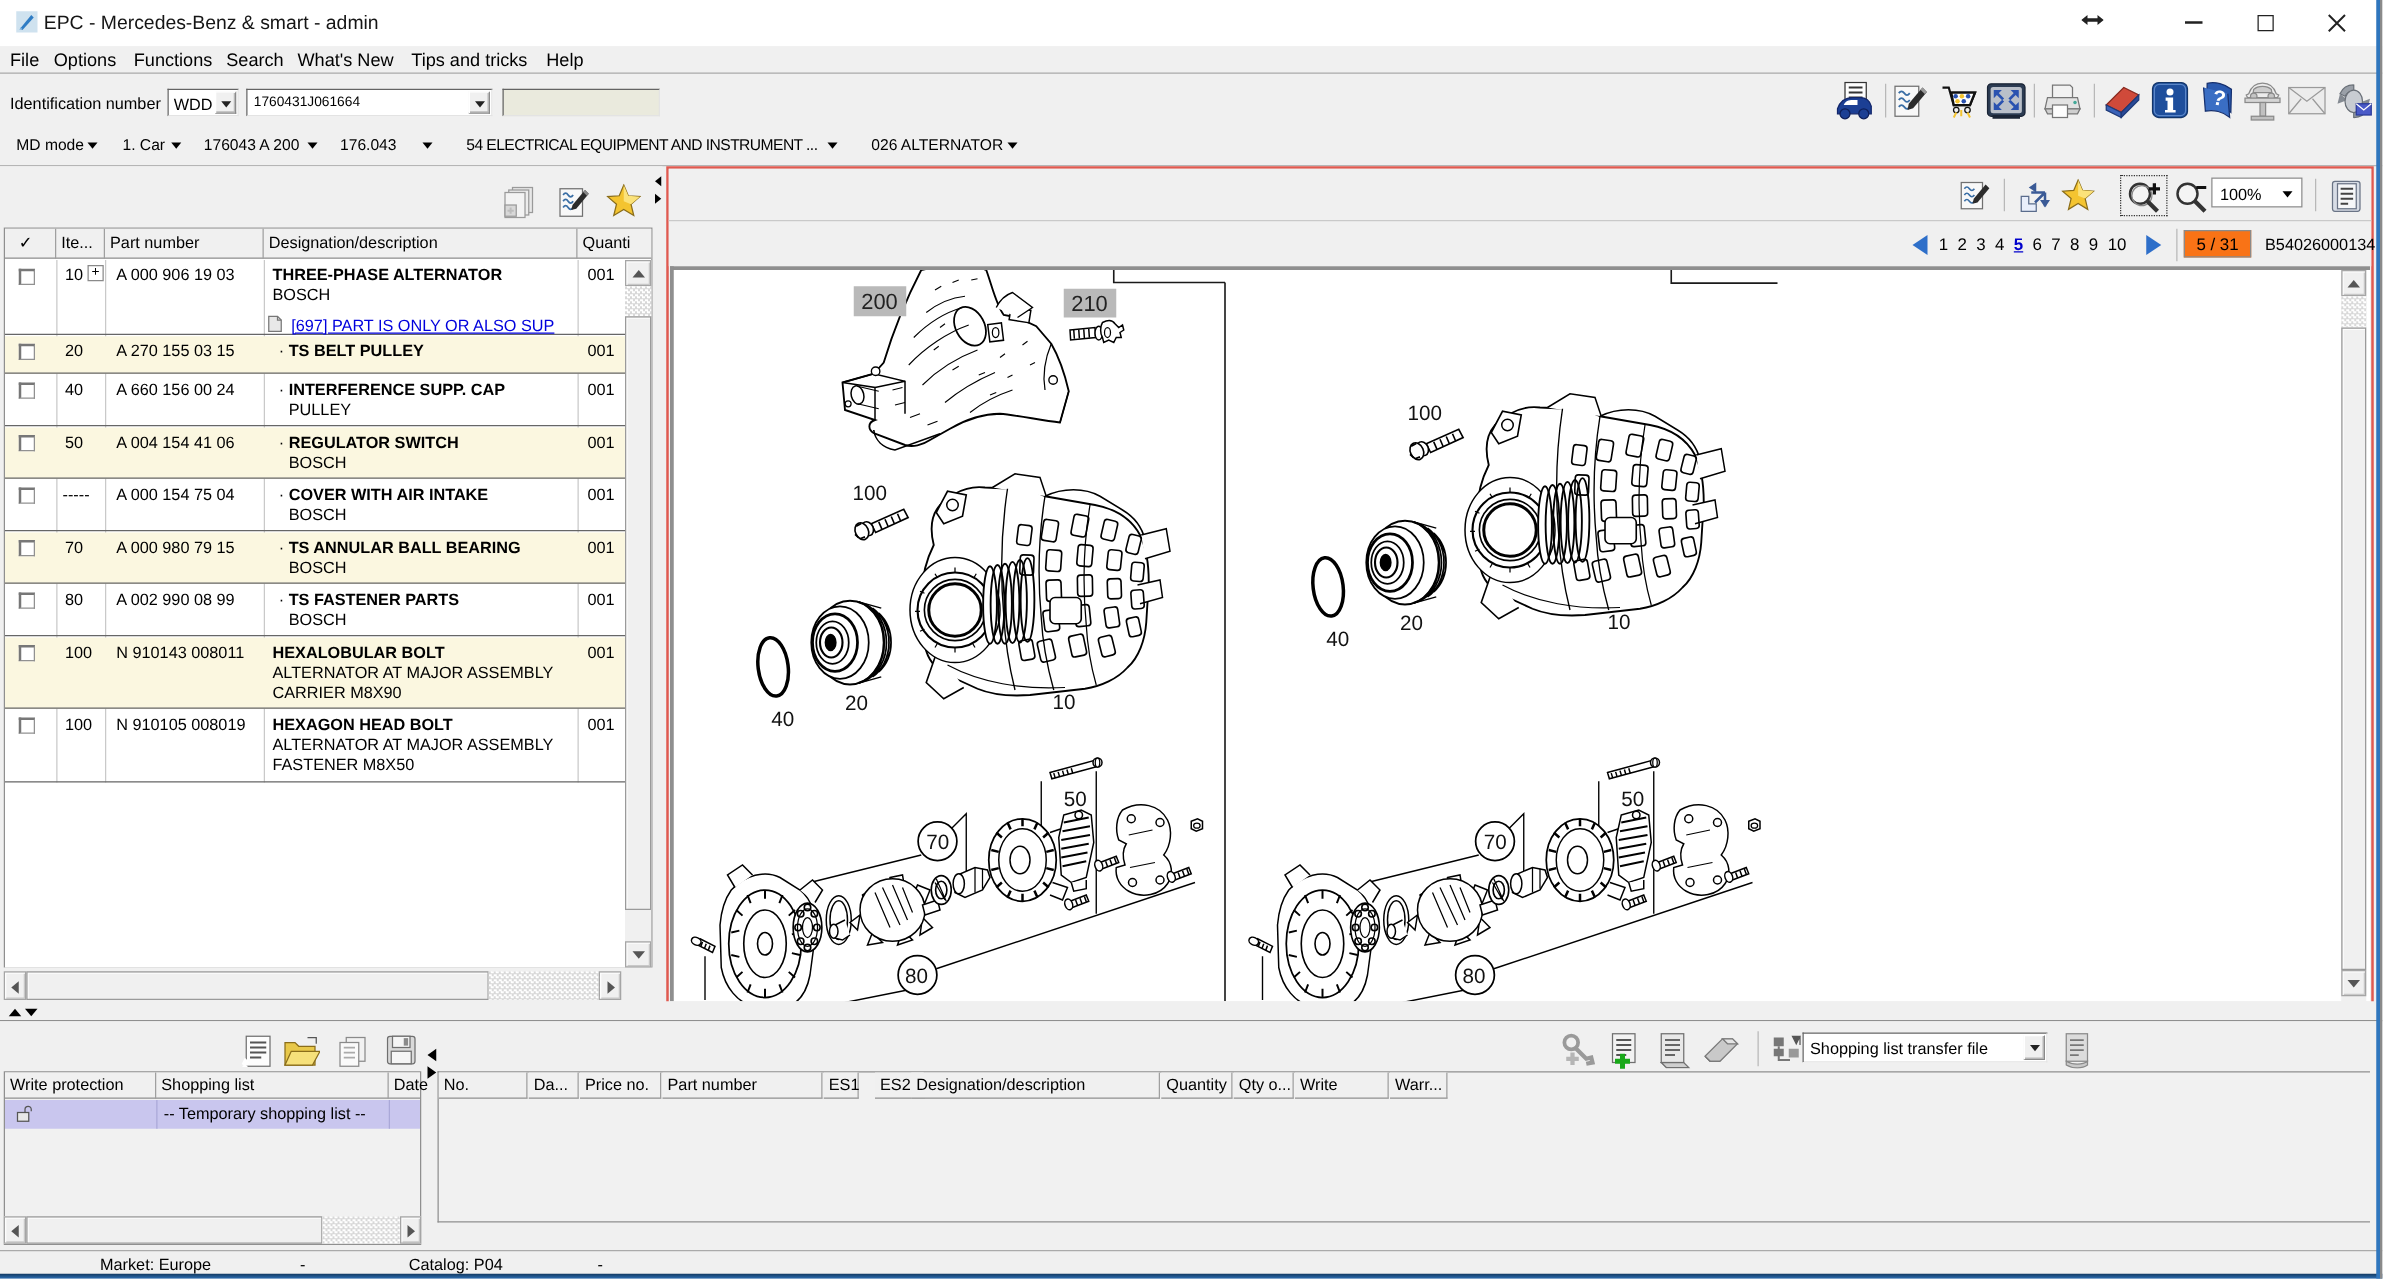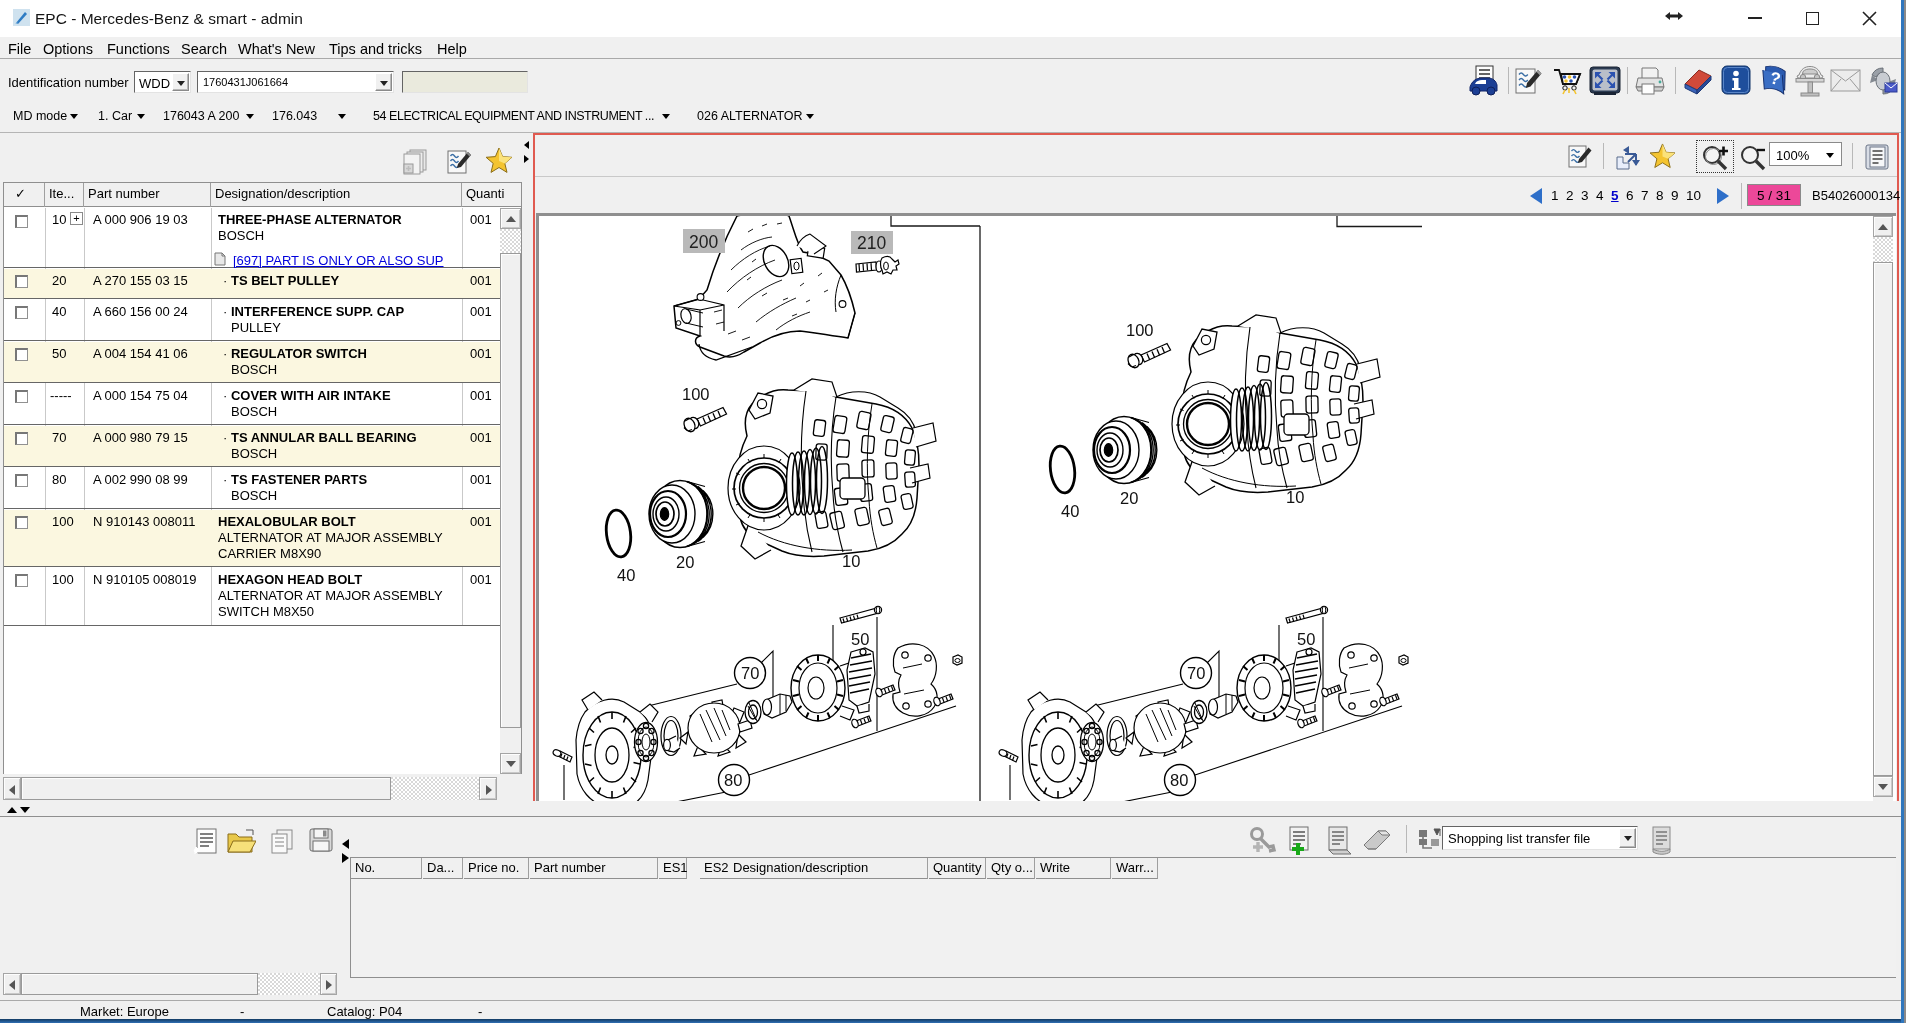--- a/index.html
+++ b/index.html
@@ -287,21 +287,21 @@
         <div class="abs" style="left:214px;top:36px;">CARRIER M8X90</div>
         <div class="abs" style="left:466px;top:4px;">001</div>
       </div>
 
       <div class="abs" style="left:0;top:360px;width:496px;height:58px;border-bottom:1px solid #666;">
         <div class="cb" style="left:11px;top:6px;"></div>
         <div class="abs" style="left:48px;top:4px;">100</div>
         <div class="abs" style="left:89px;top:4px;">N 910105 008019</div>
         <div class="abs" style="left:214px;top:4px;font-weight:bold;">HEXAGON HEAD BOLT</div>
         <div class="abs" style="left:214px;top:20px;">ALTERNATOR AT MAJOR ASSEMBLY</div>
-        <div class="abs" style="left:214px;top:36px;">SWITCH M8X50</div>
+        <div class="abs" style="left:214px;top:36px;">FASTENER M8X50</div>
         <div class="abs" style="left:466px;top:4px;">001</div>
       </div>
     </div>
 
     <div class="abs" style="left:496px;top:25px;width:21px;height:566px;background:#f0f0f0;">
       <div class="sb-btn" style="left:0;top:0;width:21px;height:21px;">
           <div class="arr" style="left:5px;top:7px;border-left:5px solid transparent;border-right:5px solid transparent;border-bottom:6px solid #555;"></div>
         </div>
       <div class="sb-track" style="left:0;top:21px;width:21px;height:24px;"></div>
       <div class="sb-thumb" style="left:0;top:45px;width:21px;height:475px;"></div>
@@ -363,21 +363,21 @@
     <rect x="7" y="4" width="15" height="20" fill="#f6f7f9" stroke="#6a7486"></rect>
     <path d="M9.5 8 h10 M9.5 12 h10 M9.5 16 h10 M9.5 20 h6" stroke="#444" stroke-width="1.6"></path>
   </svg>
 </div>
 
 <div class="abs" style="left:535px;top:176px;width:1362px;height:37px;background:#f0f0f0;border-top:1px solid #c9c9c9;font-size:13.5px;">
   <div class="arr" style="left:995px;top:11px;border-top:8px solid transparent;border-bottom:8px solid transparent;border-right:12px solid #2e6fc9;"></div>
   <div class="abs" style="left:1016px;top:11px;letter-spacing:0;">1&nbsp;&nbsp;2&nbsp;&nbsp;3&nbsp;&nbsp;4&nbsp;&nbsp;<span style="color:#0000cc;text-decoration:underline;font-weight:bold;">5</span>&nbsp;&nbsp;6&nbsp;&nbsp;7&nbsp;&nbsp;8&nbsp;&nbsp;9&nbsp;&nbsp;10</div>
   <div class="arr" style="left:1182px;top:11px;border-top:8px solid transparent;border-bottom:8px solid transparent;border-left:12px solid #2e6fc9;"></div>
   <div class="abs" style="left:1206px;top:6px;width:1px;height:26px;background:#b8b8b8;"></div>
-  <div class="abs" style="left:1212px;top:7px;width:54px;height:22px;background:#ec4899;border:1px solid #8a8a8a;text-align:center;padding-top:3px;">5 / 31</div>
+  <div class="abs" style="left:1212px;top:7px;width:54px;height:22px;background:#f97316;border:1px solid #8a8a8a;text-align:center;padding-top:3px;">5 / 31</div>
   <div class="abs" style="left:1277px;top:11px;font-size:13px;">B54026000134</div>
 </div>
 
 <div class="abs" style="left:536px;top:213px;width:1360px;height:588px;background:#ffffff;border-top:3px solid #8f8f8f;border-left:3px solid #8f8f8f;"></div>
 <div class="abs" style="left:539px;top:216px;width:1334px;height:585px;">
 <svg width="1334" height="585" viewBox="539 216 1334 585" fill="none" stroke="#000" stroke-width="1.2">
 <defs>
 <g id="gupper">
 
   <g stroke-width="1.3">
@@ -678,20 +678,42 @@
     <rect x="9" y="2" width="15" height="19" fill="#f2f2f2" stroke="#8a8a8a"></rect>
     <rect x="4" y="6" width="15" height="19" fill="#fafafa" stroke="#8a8a8a"></rect>
     <path d="M7 10 h9 M7 14 h9 M7 18 h9" stroke="#aaa" stroke-width="1.4"></path>
   </svg>
   <svg class="abs" style="left:309px;top:11px;" width="24" height="25" viewBox="0 0 24 25">
     <rect x="1" y="1" width="22" height="22" rx="2" fill="#d9d9d9" stroke="#6f6f6f"></rect>
     <rect x="5" y="1" width="14" height="9" fill="#f5f5f5" stroke="#6f6f6f"></rect>
     <rect x="4" y="13" width="16" height="10" fill="#f5f5f5" stroke="#6f6f6f"></rect>
     <rect x="14" y="2.5" width="3.5" height="6" fill="#8a8a8a"></rect>
   </svg>
+  <div class="abs" style="left:3px;top:40px;width:334px;height:139px;border:1px solid #8f8f8f;background:#f1f1f1;">
+    <div class="abs" style="left:0;top:0;width:332px;height:21px;background:#f0f0f0;border-bottom:1px solid #8f8f8f;font-size:13px;">
+      <div class="abs" style="left:0;top:0;width:121px;height:21px;border-right:1px solid #9f9f9f;">
+          <span class="abs" style="left:4px;top:2px;">Write protection</span>
+        </div>
+      <div class="abs" style="left:121px;top:0;width:186px;height:21px;border-right:1px solid #9f9f9f;">
+          <span class="abs" style="left:4px;top:2px;">Shopping list</span>
+        </div>
+      <div class="abs" style="left:307px;top:0;width:25px;height:21px;">
+          <span class="abs" style="left:4px;top:2px;">Date</span>
+        </div>
+    </div>
+    <div class="abs" style="left:0;top:22px;width:332px;height:23px;background:#c9c6ee;font-size:13px;">
+      <svg class="abs" style="left:8px;top:4px;" width="15" height="15" viewBox="0 0 15 15">
+          <rect x="2" y="6" width="9" height="7" fill="#e8e8e8" stroke="#555"></rect>
+          <path d="M8 6 V3.5 A2.5 2.5 0 0 1 13 3.5 V5" stroke="#555" fill="none"></path>
+        </svg>
+      <div class="abs" style="left:127px;top:3px;">-- Temporary shopping list --</div>
+      <div class="abs" style="left:121px;top:0;width:1px;height:23px;background:#aaa8d8;"></div>
+      <div class="abs" style="left:307px;top:0;width:1px;height:23px;background:#aaa8d8;"></div>
+    </div>
+  </div>
 
   <div class="abs" style="left:3px;top:156px;width:334px;height:22px;background:#f0f0f0;">
     <div class="sb-btn" style="left:0;top:0;width:18px;height:22px;">
         <div class="arr" style="left:5px;top:6px;border-top:5px solid transparent;border-bottom:5px solid transparent;border-right:6px solid #555;"></div>
       </div>
     <div class="sb-thumb" style="left:18px;top:0;width:237px;height:22px;"></div>
     <div class="sb-track" style="left:255px;top:0;width:62px;height:22px;"></div>
     <div class="sb-btn" style="left:317px;top:0;width:17px;height:22px;">
         <div class="arr" style="left:5px;top:6px;border-top:5px solid transparent;border-bottom:5px solid transparent;border-left:6px solid #555;"></div>
       </div>

